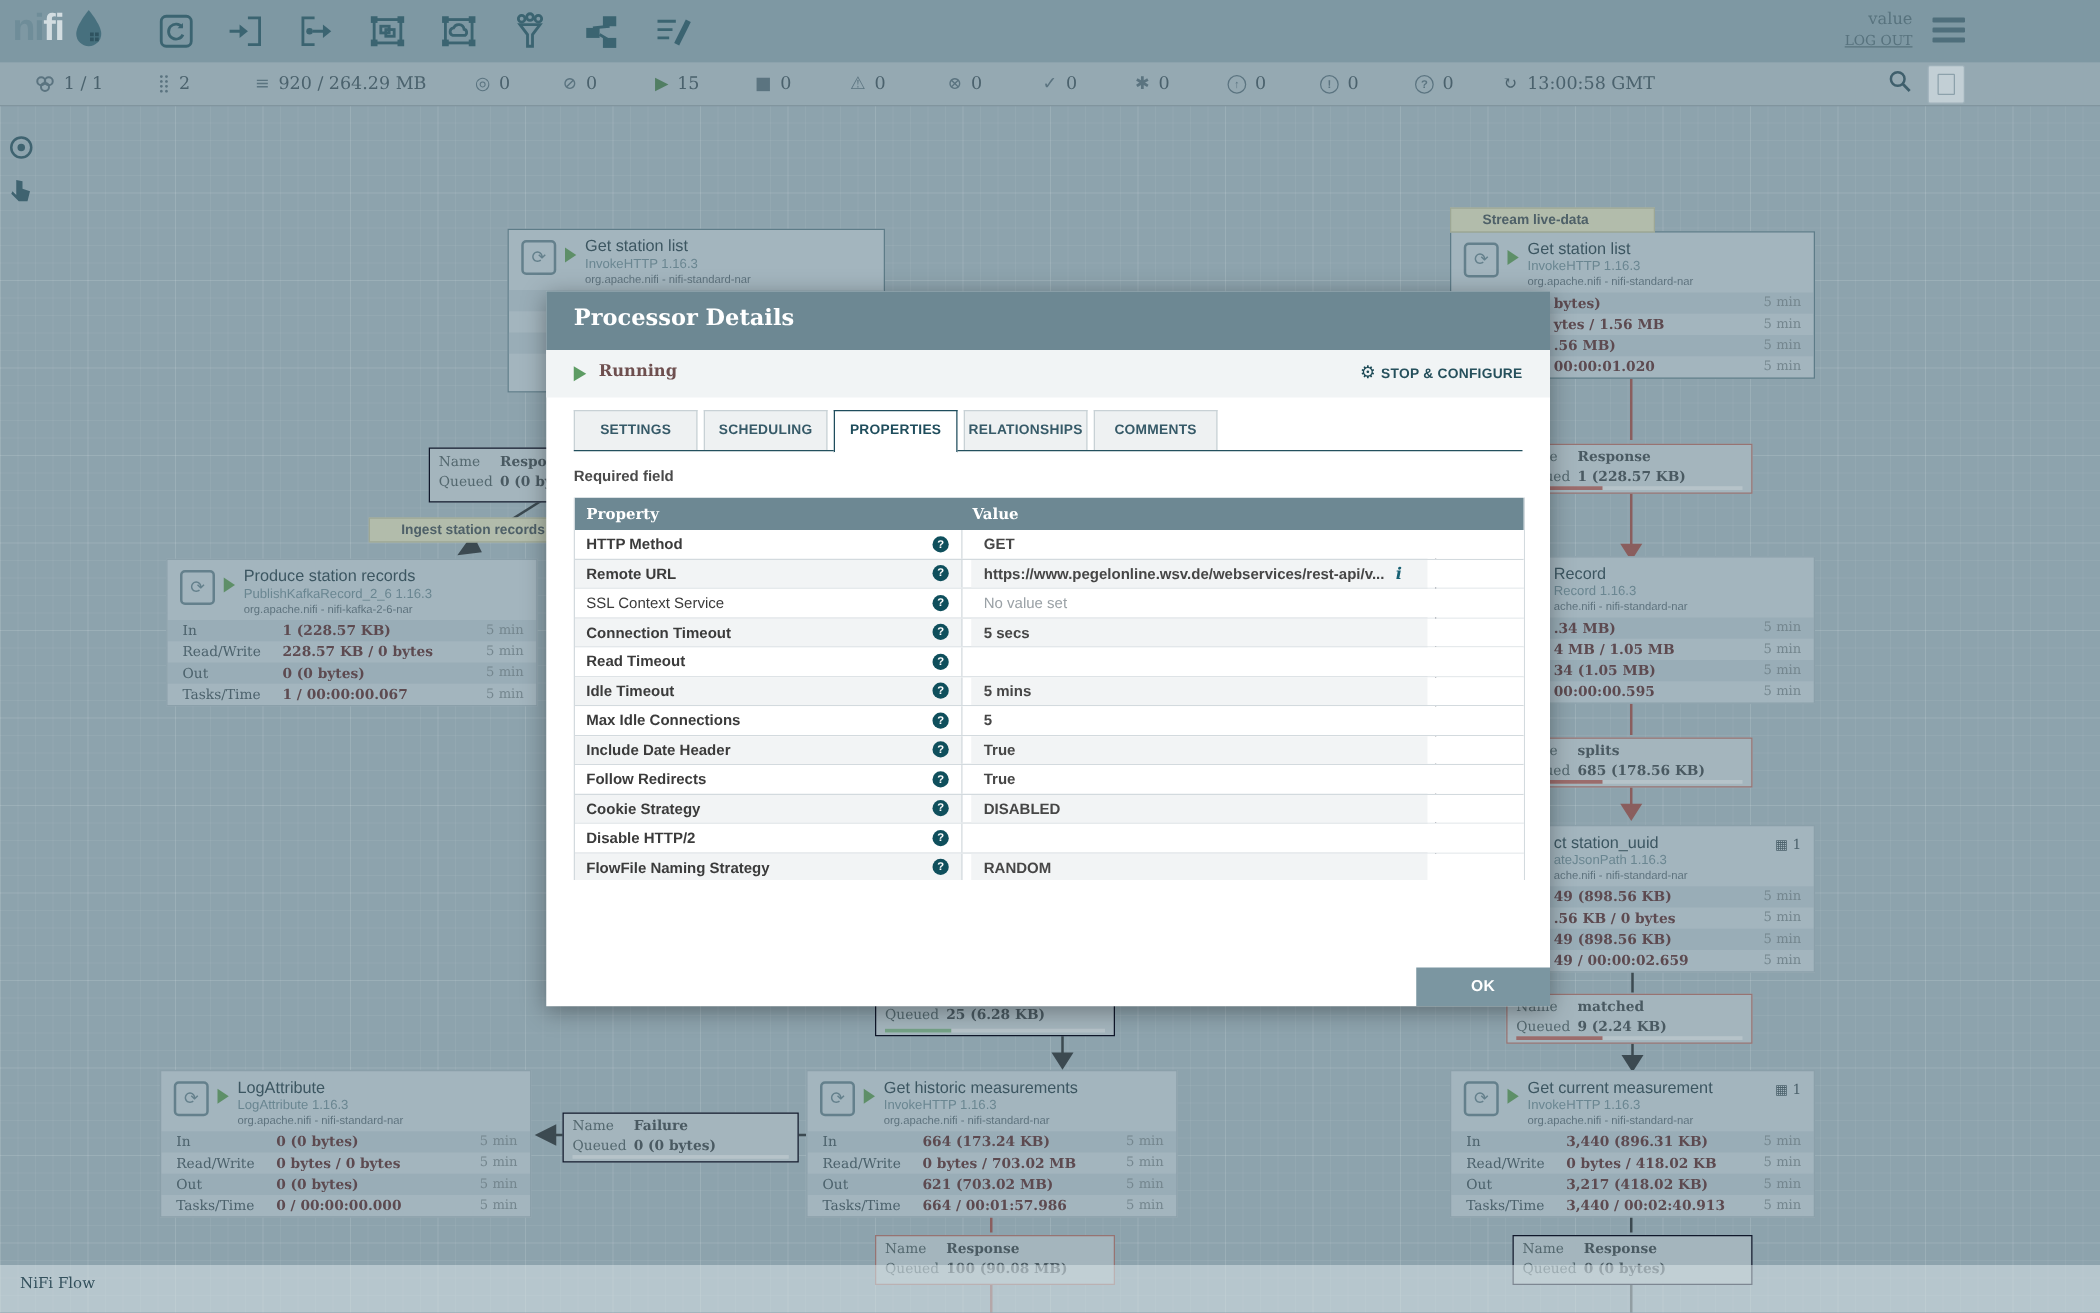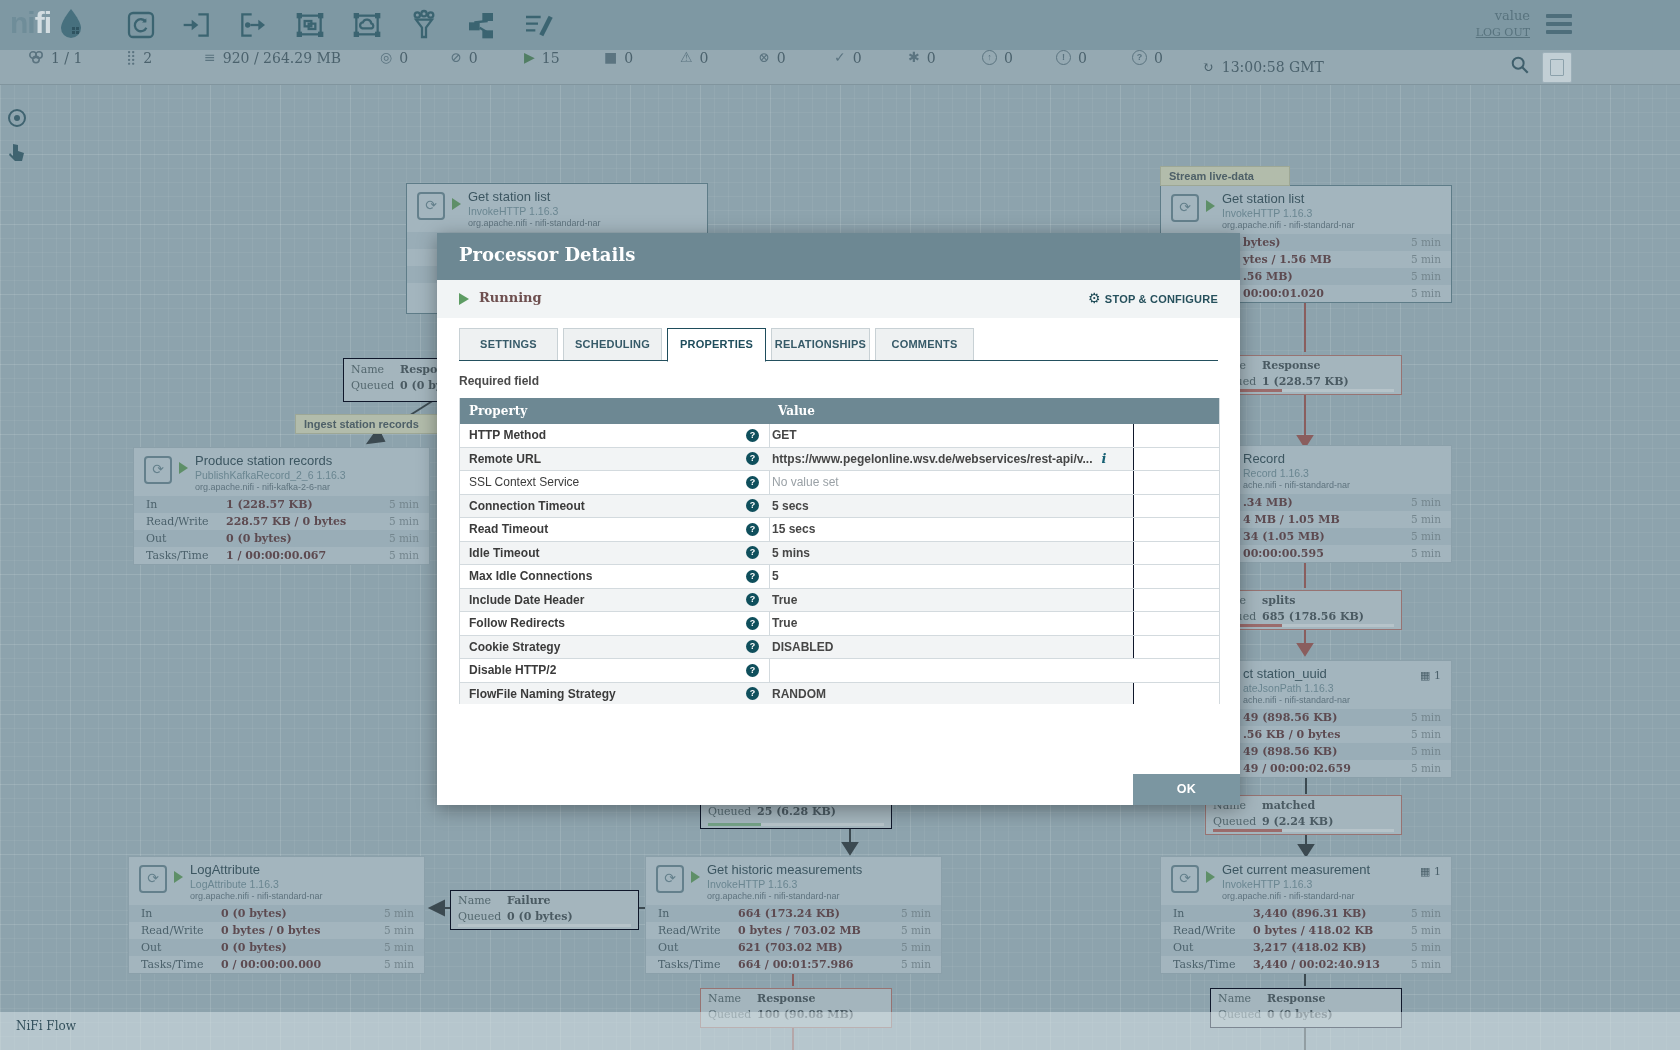--- a/index.html
+++ b/index.html
@@ -13,21 +13,21 @@
   .tooliconbox{position:absolute;top:9px;width:32px;height:32px;}
   .tooliconbox svg{stroke:#3b6471;fill:none;stroke-width:1.7;}
   #usermenu{position:absolute;right:150px;top:8px;text-align:right;font-family:"DejaVu Serif",serif;}
   #username{font-size:13px;color:#58737e;}
   #logout{font-size:11px;color:#58737e;text-decoration:underline;margin-top:3px;}
   #hamburger{position:absolute;right:108px;top:14px;width:26px;height:20px;}
   #hamburger i{display:block;height:4px;background:#4e6e7b;margin-bottom:4px;border-radius:1px;}
 
   #statusbar{position:absolute;left:0;top:50px;width:1680px;height:34px;background:#95a9b2;z-index:20;
     border-bottom:1px solid rgba(70,90,100,.25);font-family:"DejaVu Serif",serif;}
-  .sitem{position:absolute;top:0;height:34px;display:flex;gap:7px;
+  .sitem{position:absolute;top:0;height:34px;display:flex;align-items:center;gap:7px;
     color:#5b7480;font-size:14px;}
   .sitem .cnt{color:#4b626d;font-size:14px;}
   .sicon{font-size:14px;line-height:14px;}
   .circ{display:inline-block;width:13px;height:13px;border:1.5px solid #5b7480;border-radius:50%;
     font-size:9px;line-height:13px;text-align:center;font-family:"Liberation Sans",sans-serif;font-weight:bold;}
   #refresh-item{position:absolute;top:0;height:34px;display:flex;align-items:center;gap:8px;color:#4b626d;font-size:14px;}
   #sb-search{position:absolute;top:5px;width:24px;height:24px;}
   #sb-panelbtn{position:absolute;top:2px;width:28px;height:29px;background:#c2cfd5;border:1px solid #9db0b9;border-radius:2px;}
   #sb-panelbtn i{position:absolute;left:7px;top:6px;width:12px;height:15px;border:1.5px solid #8ca1ab;display:block;border-radius:1px;}
 
@@ -63,21 +63,21 @@
   .clabel{position:absolute;background:#a4b5bd;border:1px solid #0f172a;overflow:hidden;z-index:3;}
   .clabel.maroon{border-color:#977372;}
   .crow{position:relative;height:16px;font-family:"DejaVu Serif",serif;font-size:11px;line-height:16px;white-space:nowrap;}
   .ck{position:absolute;left:7px;color:#54686f;}
   .cv{position:absolute;left:56px;color:#4a5a62;font-weight:bold;}
   .cbar{position:absolute;left:7px;right:7px;bottom:2px;height:3px;background:#b6c3c9;}
   .cbar i{position:absolute;left:0;top:0;bottom:0;width:38%;background:#9b6c6c;display:block;}
   .cbar.green i{background:#74a186;}
 
   .tag{position:absolute;background:#b2bcab;border:1px solid #9da795;font-weight:bold;font-size:11px;
-    color:#4e6068;padding:3px 8px;z-index:3;white-space:nowrap;}
+    color:#4e6068;padding:3px 25px;z-index:3;white-space:nowrap;}
 
   
   #breadcrumb-strip{position:absolute;left:0;top:1012px;width:1680px;height:38px;
     background:rgba(217,227,231,.55);z-index:6;}
   #breadcrumb-text{position:absolute;left:16px;top:7px;font-family:"DejaVu Serif",serif;font-size:12px;color:#33505c;}
 
   
   #modal{position:absolute;left:437px;top:233px;width:803px;height:572px;z-index:9;
     box-shadow:0 4px 18px rgba(0,0,0,.35);background:#fff;}
   #modal-header{position:absolute;left:0;top:0;right:0;height:47px;background:#6d8893;}
@@ -95,21 +95,21 @@
   .tab.active{background:#fff;border:1px solid #1f4d5c;border-bottom:1px solid #fff;color:#1f4d5c;height:32px;z-index:2;}
   #required-note{position:absolute;left:22px;top:141px;font-size:12px;font-weight:bold;color:#4a4a4a;}
   #ptable{position:absolute;left:22px;top:165px;width:759px;height:306px;overflow:hidden;
     border-left:1px solid #d3dade;border-right:1px solid #d3dade;}
   #ptable-head{height:26px;background:#6d8893;color:#fff;font-family:"DejaVu Serif",serif;font-weight:bold;font-size:12px;line-height:26px;}
   #ptable-head .h1{position:absolute;left:9px;}
   #ptable-head .h2{position:absolute;left:318px;}
   .trow{position:relative;height:22.5px;border-bottom:1px solid #d3dade;font-size:12px;line-height:22.5px;background:#fff;}
   .trow.alt .tc-prop,.trow.alt .tc-val{background:#f2f4f5;}
   .tc-prop{position:absolute;left:0;top:0;bottom:0;width:309px;border-right:1px solid #d3dade;}
-  .tc-val{position:absolute;left:302px;top:0;bottom:0;width:371px;border-right:1px solid #0f172a;}
+  .tc-val{position:absolute;left:317px;top:0;bottom:0;width:371px;border-right:1px solid #0f172a;}
   .tc-extra{position:absolute;left:682px;top:0;bottom:0;right:0;background:#fff;}
   .plabel{position:absolute;left:9px;font-weight:bold;color:#3b3b3b;white-space:nowrap;}
   .plabel.opt{font-weight:normal;}
   .qicon{position:absolute;right:10px;top:4.5px;width:13px;height:13px;border-radius:50%;background:#0f4f5c;
     color:#fff;font-size:9px;font-weight:bold;text-align:center;line-height:13px;}
   .vtext{position:absolute;left:10px;font-weight:bold;color:#464646;white-space:nowrap;}
   .vtext.unset{font-weight:normal;color:#9aa1a6;}
   .iicon{font-family:"DejaVu Serif",serif;font-style:italic;font-weight:bold;color:#176073;margin-left:9px;font-size:13px;}
   #ok-btn{position:absolute;right:0;bottom:0;width:107px;height:31px;background:#7b96a1;color:#fff;
     font-size:12.5px;font-weight:bold;text-align:center;line-height:31px;letter-spacing:.03em;}
@@ -538,23 +538,20 @@
         <div class="tc-val">
             <span class="vtext">5 secs</span>
           </div>
           <div class="tc-extra"></div>
       </div>
       <div class="trow">
         <div class="tc-prop">
             <span class="plabel">Read Timeout</span>
             <span class="qicon">?</span>
           </div>
-        <div class="tc-val">
-            <span class="vtext">15 secs</span>
-          </div>
           <div class="tc-extra"></div>
       </div>
       <div class="trow alt">
         <div class="tc-prop">
             <span class="plabel">Idle Timeout</span>
             <span class="qicon">?</span>
           </div>
         <div class="tc-val">
             <span class="vtext">5 mins</span>
           </div>

